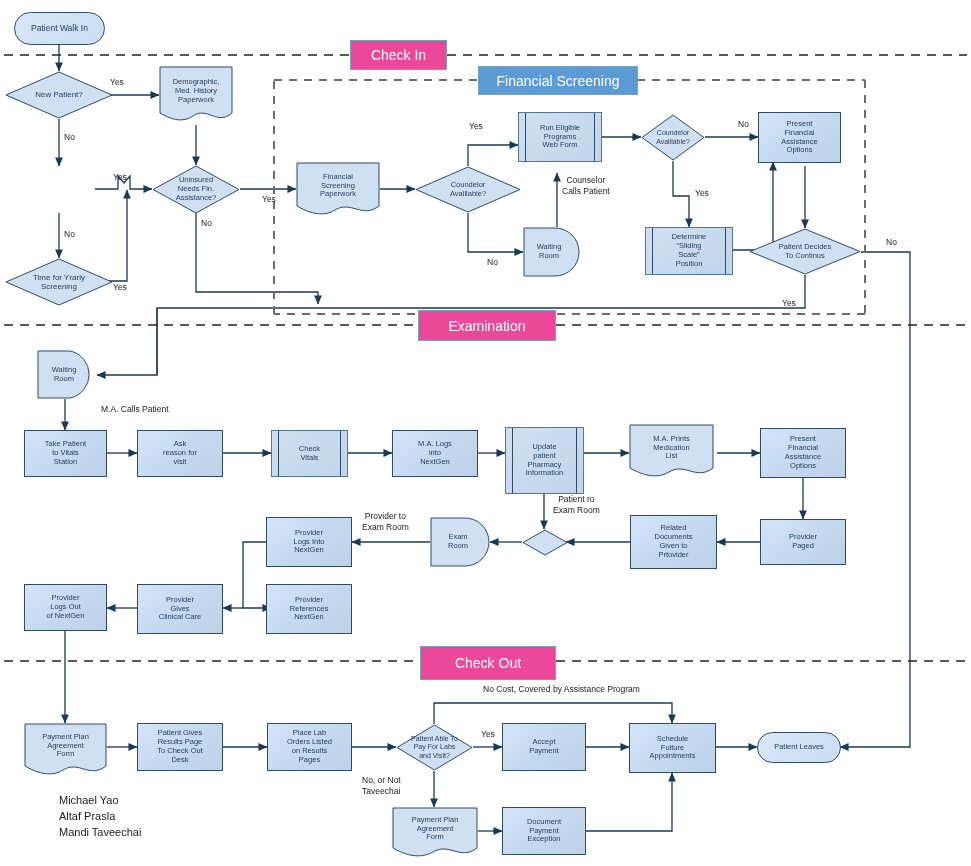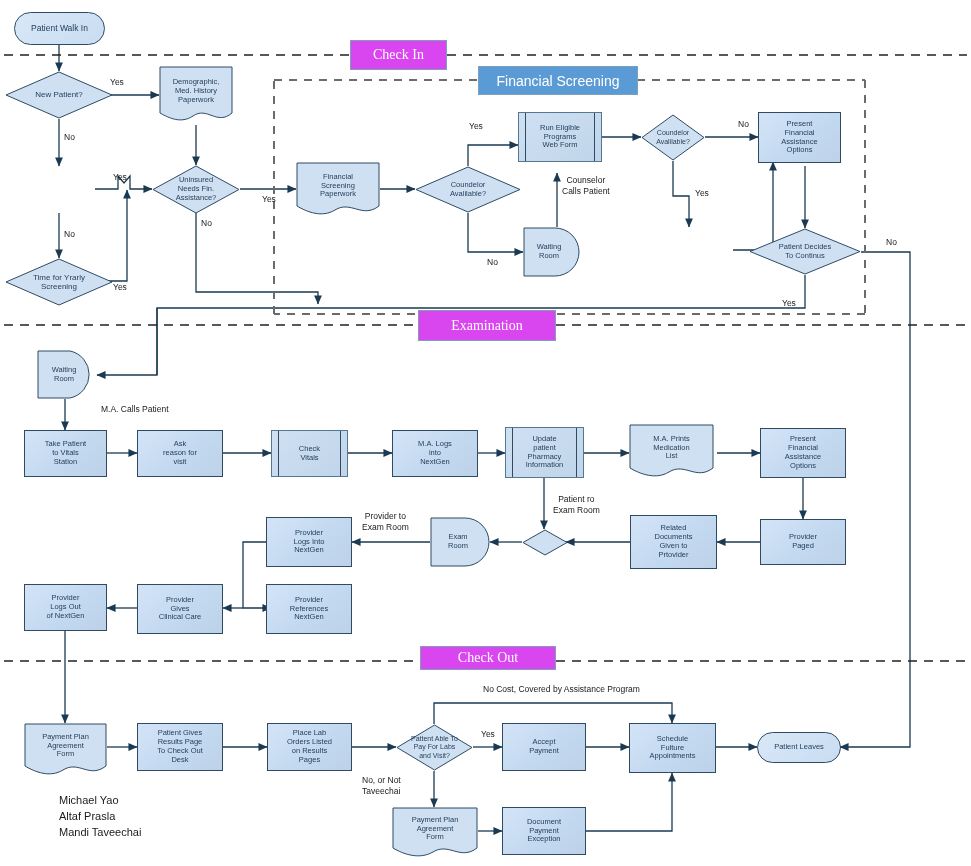--- a/index.html
+++ b/index.html
@@ -12,21 +12,21 @@
   
   .proc{border:1px solid #2e4b63;background:linear-gradient(140deg,#d4e4f7 0%,#c3d9f0 55%,#bdd2e8 100%);}
   
   .pproc{border:1px solid #55778f;background:linear-gradient(140deg,#cfe0f2 0%,#c0d5ea 100%);}
   .pproc:before,.pproc:after{content:"";position:absolute;top:0;bottom:0;width:0;border-left:1px solid #2e4b63;}
   .pproc:before{left:6px;}
   .pproc:after{right:6px;}
   
   .term{border:1px solid #2e4b63;border-radius:17px;background:linear-gradient(140deg,#d9e8f8 0%,#c8dcf1 100%);}
   .banner{position:absolute;box-sizing:border-box;display:flex;align-items:center;justify-content:center;color:#ffffff;border:1px solid #7aa0bd;}
-  .banner.dark{background:#d946ef;font-family:Liberation Serif, serif;}
+  .banner.dark{background:#ec4899;}
   .banner.light{background:#5b9bd5;}
   .edgelbl{position:absolute;color:#1a1a1a;white-space:nowrap;}
   .names{position:absolute;color:#1a1a1a;line-height:1.45;white-space:pre;}
 </style>
 </head>
 <body>
 
 <div id="canvas">
 
   <svg id="svgLayer" viewBox="0 0 971 866">
@@ -156,21 +156,21 @@
 
   <div class="banner dark" style="left:350px;top:40px;width:97px;height:30px;font-size:14px;">
     <span>Check In</span>
   </div>
   <div class="banner light" style="left:478px;top:66px;width:160px;height:29px;font-size:14px;">
     <span>Financial Screening</span>
   </div>
   <div class="banner dark" style="left:418px;top:310px;width:138px;height:31px;font-size:14px;">
     <span>Examination</span>
   </div>
-  <div class="banner dark" style="left:420px;top:646px;width:136px;height:24px;font-size:14px;">
+  <div class="banner dark" style="left:420px;top:646px;width:136px;height:34px;font-size:14px;">
     <span>Check Out</span>
   </div>
 
   <div class="node term" style="left:14px;top:12px;width:91px;height:33px;font-size:8.5px;">
     <span class="lbl">Patient Walk In</span>
   </div>
 
   <div class="node" style="left:5px;top:71px;width:108px;height:48px;font-size:8px;">
     <svg style="position:absolute;left:0;top:0;width:100%;height:100%;">
       <polygon points="54,1 107,24 54,47 1,24" fill="#cfe0f2" stroke="#2e4b63" stroke-width="1"></polygon>
@@ -244,20 +244,26 @@
 Avalilable?</span>
   </div>
 
   <div class="node proc" style="left:758px;top:112px;width:83px;height:51px;font-size:7.5px;">
     <span class="lbl" style="white-space: pre-line;">Present
 Financial
 Assistance
 Options</span>
   </div>
 
+  <div class="node pproc" style="left:645px;top:227px;width:88px;height:48px;font-size:7.5px;">
+    <span class="lbl" style="white-space: pre-line;">Determine
+“Sliding
+Scale”
+Position</span>
+  </div>
 
   <div class="node" style="left:749px;top:228px;width:112px;height:47px;font-size:7.5px;">
     <svg style="position:absolute;left:0;top:0;width:100%;height:100%;">
       <polygon points="56,1 111,23.5 56,46 1,23.5" fill="#cfe0f2" stroke="#2e4b63" stroke-width="1"></polygon>
     </svg>
     <span class="lbl" style="position: relative; white-space: pre-line;">Patient Decides
 To Continus</span>
   </div>
 
   <div class="node" style="left:37px;top:350px;width:60px;height:49px;font-size:7.5px;">
@@ -284,21 +290,21 @@
     <span class="lbl" style="white-space: pre-line;">Check
 Vitals</span>
   </div>
 
   <div class="node proc" style="left:392px;top:430px;width:86px;height:47px;font-size:7.5px;">
     <span class="lbl" style="white-space: pre-line;">M.A. Logs
 into
 NextGen</span>
   </div>
 
-  <div class="node pproc" style="left:505px;top:427px;width:79px;height:51px;font-size:7.5px;">
+  <div class="node pproc" style="left:505px;top:427px;width:79px;height:67px;font-size:7.5px;">
     <span class="lbl" style="white-space: pre-line;">Update
 patient
 Pharmacy
 Information</span>
   </div>
 
   <div class="node" style="left:629px;top:424px;width:85px;height:56px;font-size:7.5px;">
     <svg style="position:absolute;left:0;top:0;width:100%;height:100%;">
       <path d="M1,1 H84 V44 C67,57 56,38 40,48 C27,56 11,50 1,44 Z" fill="#cfe0f2" stroke="#2e4b63" stroke-width="1"></path>
     </svg>

